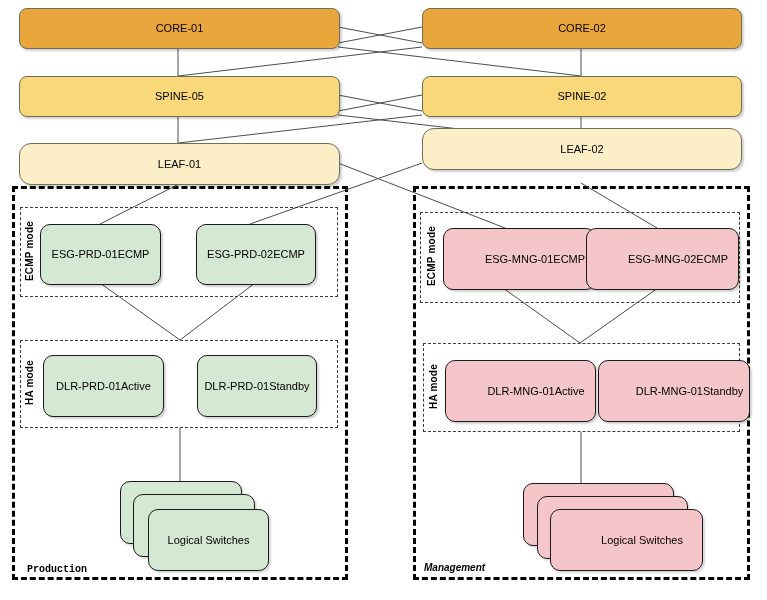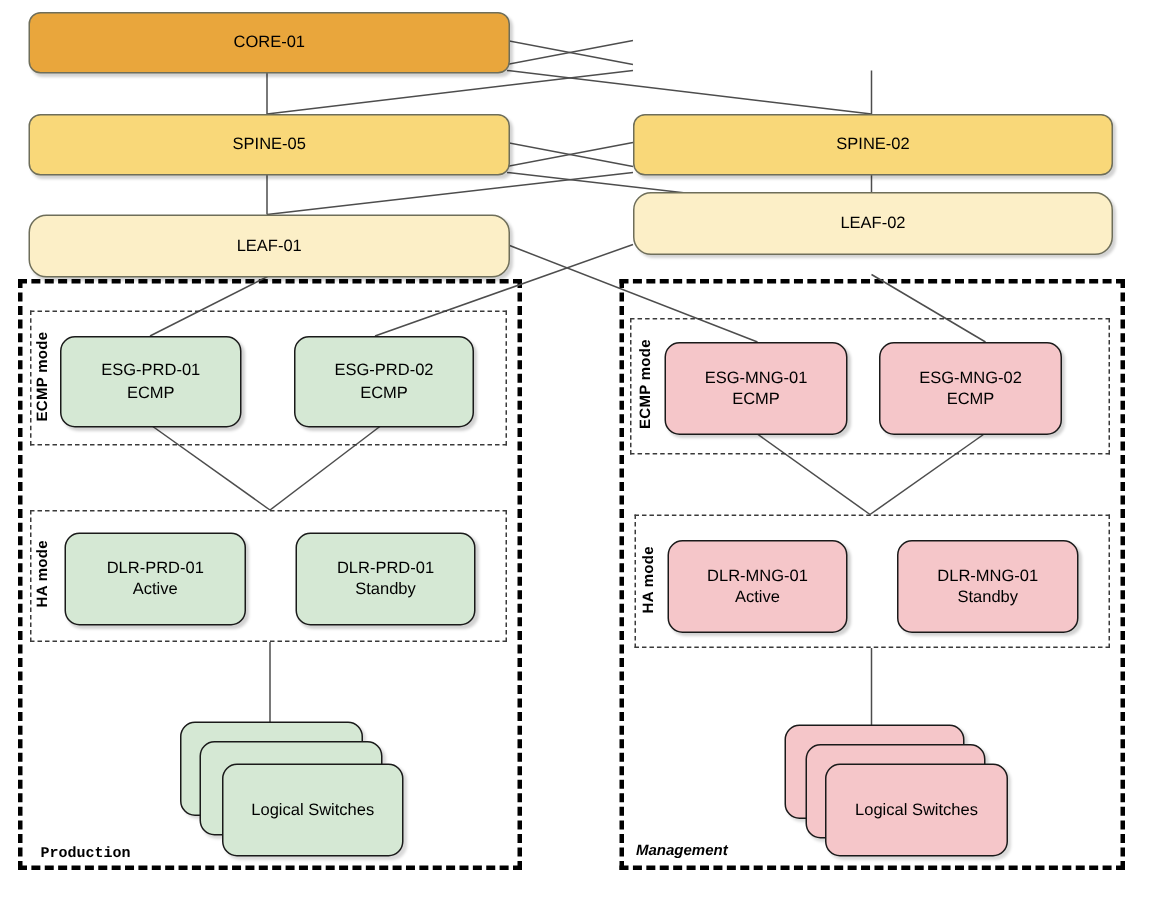--- a/index.html
+++ b/index.html
@@ -12,23 +12,23 @@
   svg.links line{stroke:#4d4d4d;stroke-width:1;}
   .node{
     position:absolute;z-index:2;display:flex;align-items:center;justify-content:center;
     text-align:center;font-size:11px;line-height:1.3;
     border-radius:8px;box-shadow:2px 2px 2px rgba(0,0,0,0.18);
   }
   .fabric{border:1px solid #6e6e5a;}
   .core{background:var(--core-fill);text-align:center;}
   .spine{background:var(--spine-fill);}
   .leaf{background:var(--leaf-fill);border-radius:12px;}
-  .small{border-radius:10px;border:1px solid #1a1a1a;flex-direction:column;}
+  .small{border-radius:10px;border:1px solid #1a1a1a;}
   .green{background:var(--prod-fill);}
-  .pink{background:var(--mng-fill);}
+  .pink{background:var(--mng-fill);padding-left:31px;}
   .zone{
     position:absolute;z-index:0;border:3px dashed #000;background:transparent;
   }
   .group{
     position:absolute;z-index:1;border:1px dashed #3a3a3a;background:transparent;
   }
   .vlabel{
     position:absolute;z-index:3;writing-mode:vertical-rl;transform:rotate(180deg);
     font-size:10px;font-weight:bold;display:flex;align-items:center;justify-content:center;
     width:14px;letter-spacing:0.2px;
@@ -83,20 +83,23 @@
   <div class="group" style="left:423px;top:343px;width:315px;height:87px;"></div>
 
   <div class="vlabel" style="left:22px;top:207px;height:88px;">ECMP mode</div>
   <div class="vlabel" style="left:22px;top:340px;height:86px;">HA mode</div>
   <div class="vlabel" style="left:424px;top:212px;height:89px;">ECMP mode</div>
   <div class="vlabel" style="left:426px;top:343px;height:87px;">HA mode</div>
 
   <div class="node fabric core" style="left:19px;top:8px;width:319px;height:39px;">
     <span>CORE-01</span>
   </div>
+  <div class="node fabric core" style="left:422px;top:8px;width:318px;height:39px;">
+    <span>CORE-02</span>
+  </div>
   <div class="node fabric spine" style="left:19px;top:76px;width:319px;height:39px;">
     <span>SPINE-05</span>
   </div>
   <div class="node fabric spine" style="left:422px;top:76px;width:318px;height:39px;">
     <span>SPINE-02</span>
   </div>
   <div class="node fabric leaf" style="left:19px;top:143px;width:319px;height:40px;">
     <span>LEAF-01</span>
   </div>
   <div class="node fabric leaf" style="left:422px;top:128px;width:318px;height:40px;">

